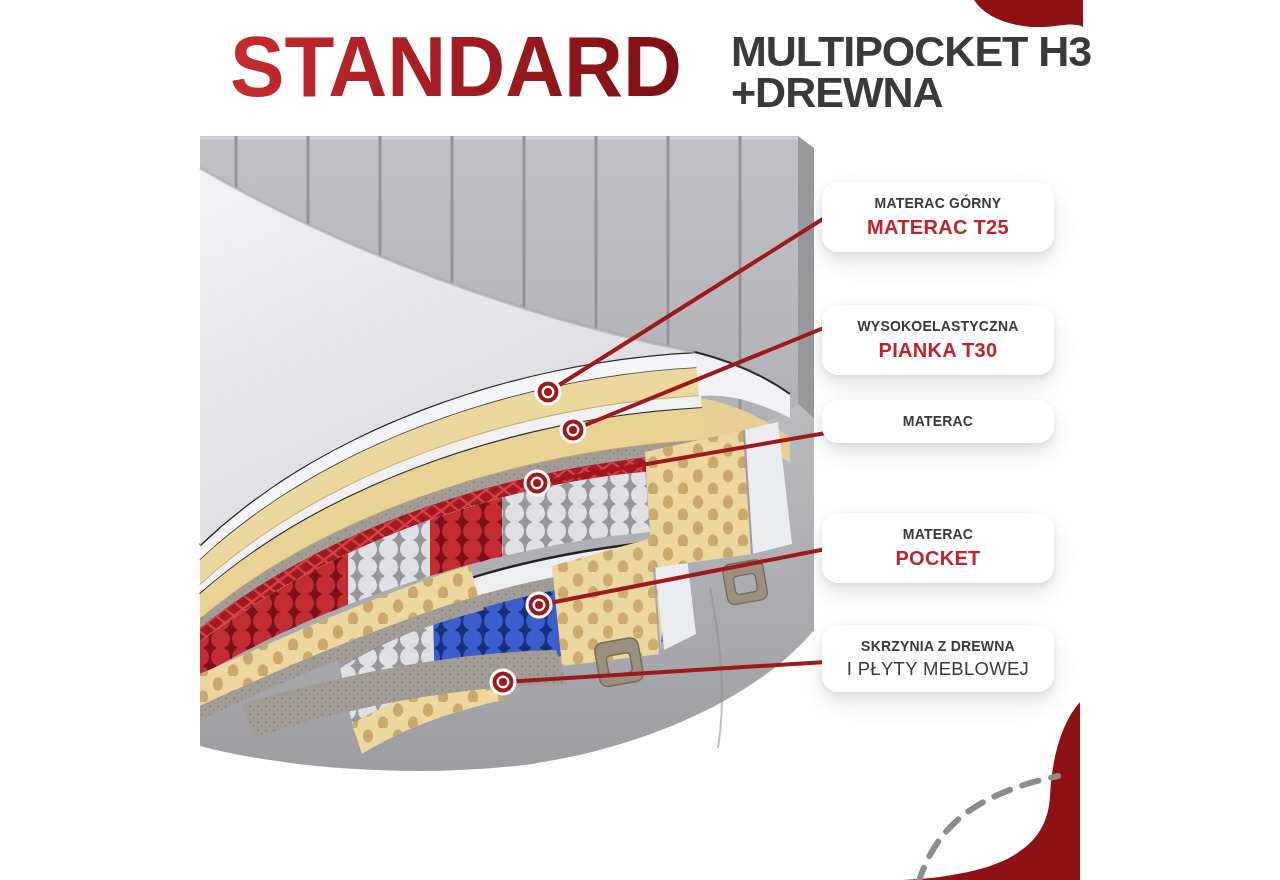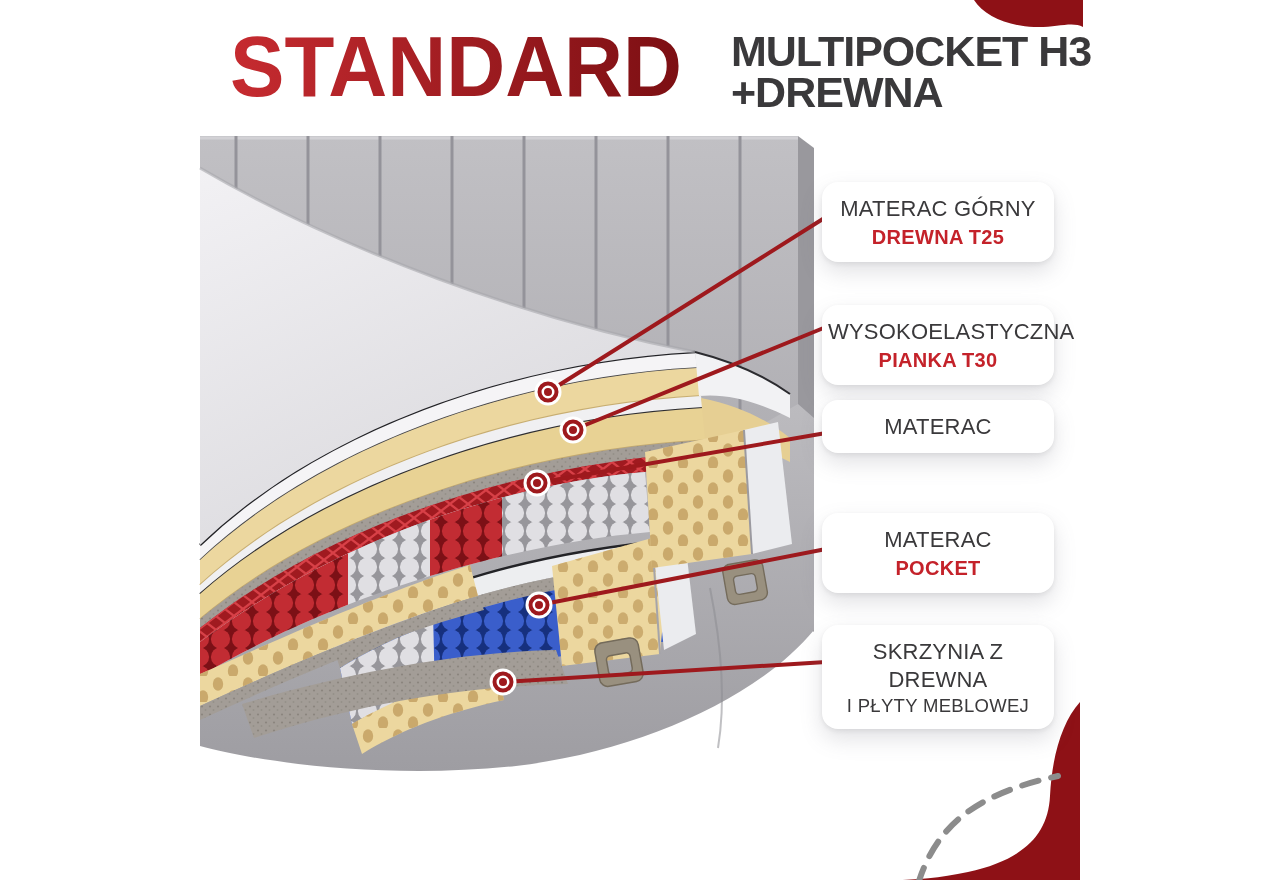--- a/index.html
+++ b/index.html
@@ -18,21 +18,21 @@
     margin-left:41px;
   }
   
   .card{
     position:absolute;left:822px;width:232px;box-sizing:border-box;
     background:#ffffff;border-radius:16px;text-align:center;
     padding:13px 6px 12px 6px;
     box-shadow:0 10px 22px rgba(110,110,125,.20),0 2px 5px rgba(0,0,0,.08);
   }
   .card .line1{
-    display:block;color:var(--text-dark,#3f3e40);font-size:22px;font-weight:400;
+    display:block;color:var(--text-dark,#3f3e40);font-size:14px;font-weight:700;
     letter-spacing:.2px;line-height:1.25;
   }
   .card .line2{
     display:block;color:var(--accent-red,#c4222a);font-size:20px;font-weight:bold;
     letter-spacing:.3px;line-height:1.25;margin-top:2px;
   }
   .card.plain .line2{color:var(--text-dark,#3f3e40);font-weight:500;font-size:18.5px;margin-top:1px;text-align:center;}
   .card.c1{top:182px;}
   .card.c2{top:305px;}
   .card.c3{top:400px;}
@@ -237,21 +237,21 @@
     </defs>
     <text x="2" y="70" font-size="86" font-weight="bold" font-family="Liberation Sans, sans-serif" fill="url(#gTitle)" textLength="452" lengthAdjust="spacingAndGlyphs">STANDARD</text>
   </svg>
   <div class="model-block">
     <div>MULTIPOCKET H3</div>
     <div>+DREWNA</div>
   </div>
 
   <div class="card c1">
     <span class="line1">MATERAC GÓRNY</span>
-    <span class="line2">DREWNA T25</span>
+    <span class="line2">MATERAC T25</span>
   </div>
   <div class="card c2">
     <span class="line1">WYSOKOELASTYCZNA</span>
     <span class="line2">PIANKA T30</span>
   </div>
   <div class="card c3">
     <span class="line1">MATERAC</span>
   </div>
   <div class="card c4">
     <span class="line1">MATERAC</span>

